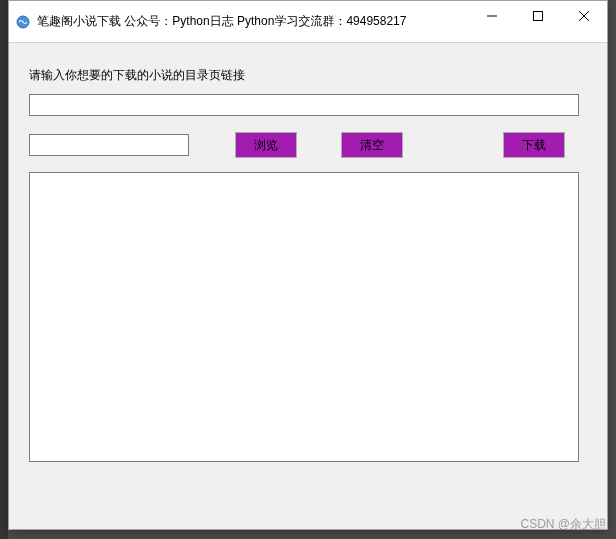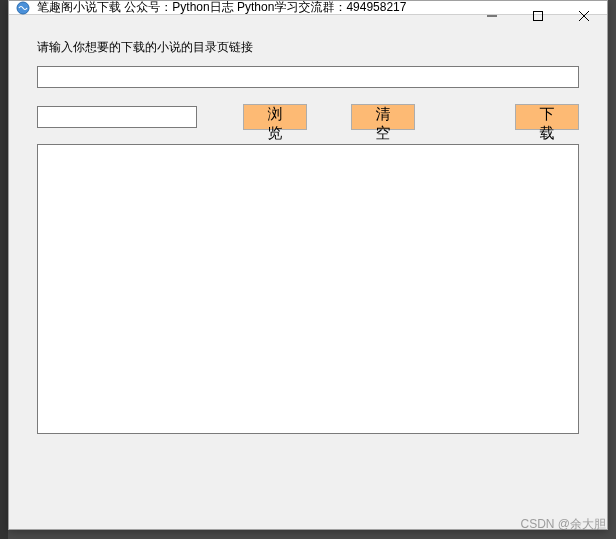--- a/index.html
+++ b/index.html
@@ -20,21 +20,21 @@
       position: absolute;
       left: 8px;
       top: 0;
       width: 600px;
       height: 530px;
       background: #f0f0f0;
       border: 1px solid #a0a0a0;
       box-shadow: 0 2px 8px rgba(0,0,0,0.3);
     }
     .titlebar {
-      height: 14px;
+      height: 42px;
       background: #ffffff;
       display: flex;
       align-items: center;
       padding-left: 6px;
       border-bottom: 1px solid #d0d0d0;
     }
     .app-icon {
       width: 16px;
       height: 16px;
       margin-right: 6px;
@@ -65,21 +65,21 @@
       justify-content: center;
       background: transparent;
       border: none;
       cursor: pointer;
     }
     .win-btn svg {
       width: 10px;
       height: 10px;
     }
     .client-area {
-      padding: 24px 28px 20px 28px;
+      padding: 24px 28px 20px 20px;
     }
     .label {
       font-size: 12px;
       color: #000;
       margin-bottom: 10px;
       display: block;
     }
     .url-input {
       width: 100%;
       height: 22px;
@@ -99,23 +99,23 @@
       width: 160px;
       height: 22px;
       border: 1px solid #7a7a7a;
       background: #fff;
       padding: 2px 4px;
       font-size: 12px;
     }
     .btn {
       height: 26px;
       padding: 0 18px;
-      background: #fdba74;
+      background: #a21caf;
       border: 1px solid #adadad;
-      font-size: 15px;
+      font-size: 12px;
       cursor: pointer;
       font-family: Liberation Serif, serif;
     }
     .btn-browse {
       margin-left: 46px;
     }
     .btn-download {
       margin-left: 100px;
     }
     .btn-clear {

